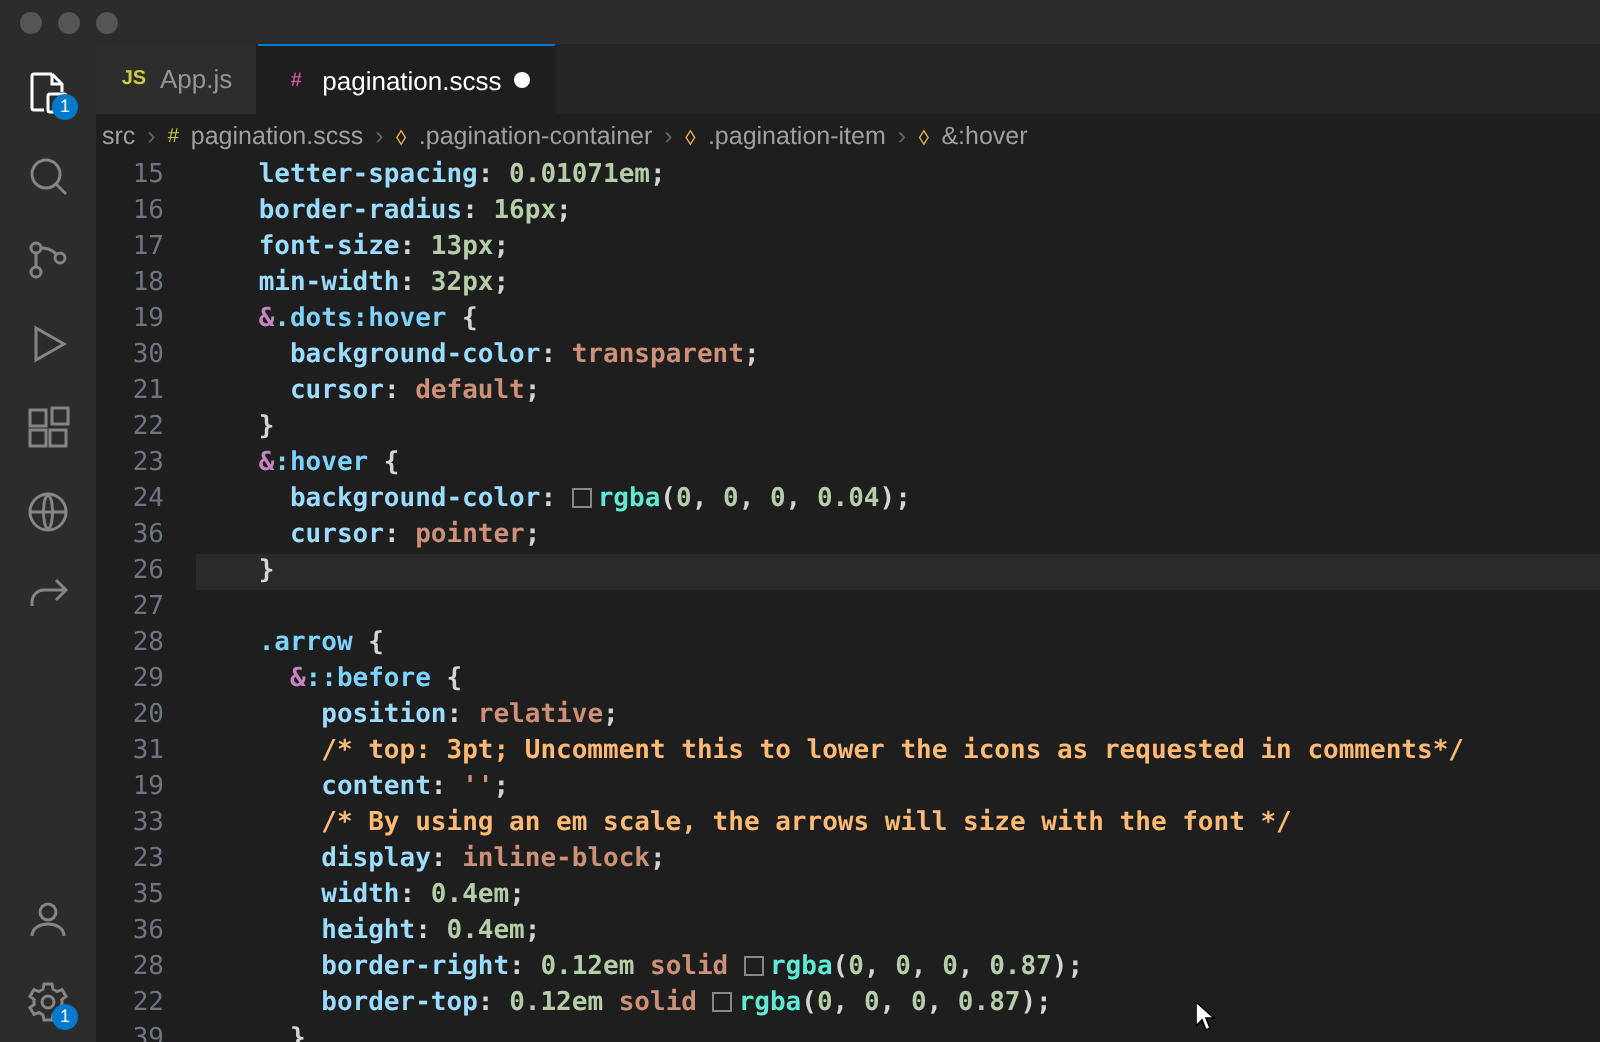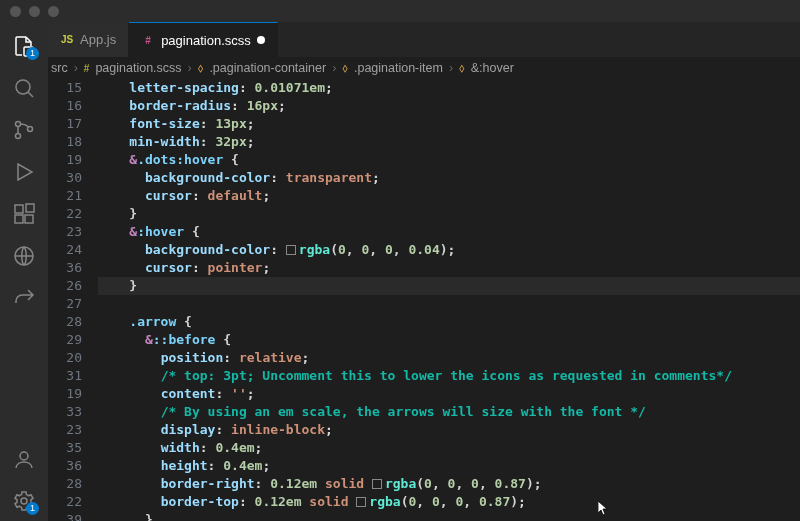--- a/index.html
+++ b/index.html
@@ -55,21 +55,21 @@
 .code { flex:1; white-space:pre; color:#d4d4d4;font-weight:bold; }
 .codeline { height:18px; }
 .codeline.hl { background:#2a2a2a; }
 .tk-prop { color:#9cdcfe; }
 .tk-val { color:#ce9178;text-align:right; }
 .tk-num { color:#b5cea8; }
 .tk-punc { color:#d4d4d4; }
 .tk-sel { color:#7dd3fc; }
 .tk-amp { color:#c586c0; }
 .tk-fn { color:#5eead4; }
-.tk-com { color:#14b8a6; }
+.tk-com { color:#fdba74; }
 .tk-str { color:#ce9178; }
 .swatch { display:inline-block; width:10px; height:10px; border:1px solid #888; vertical-align:-1px; margin-right:3px;}
 .mouse-cursor {
   position:absolute; left:598px; top:501px; width:12px; height:16px; pointer-events:none;
 }
 .mouse-cursor svg { width:12px; height:16px; }
 </style>
 </head>
 <body>
 

